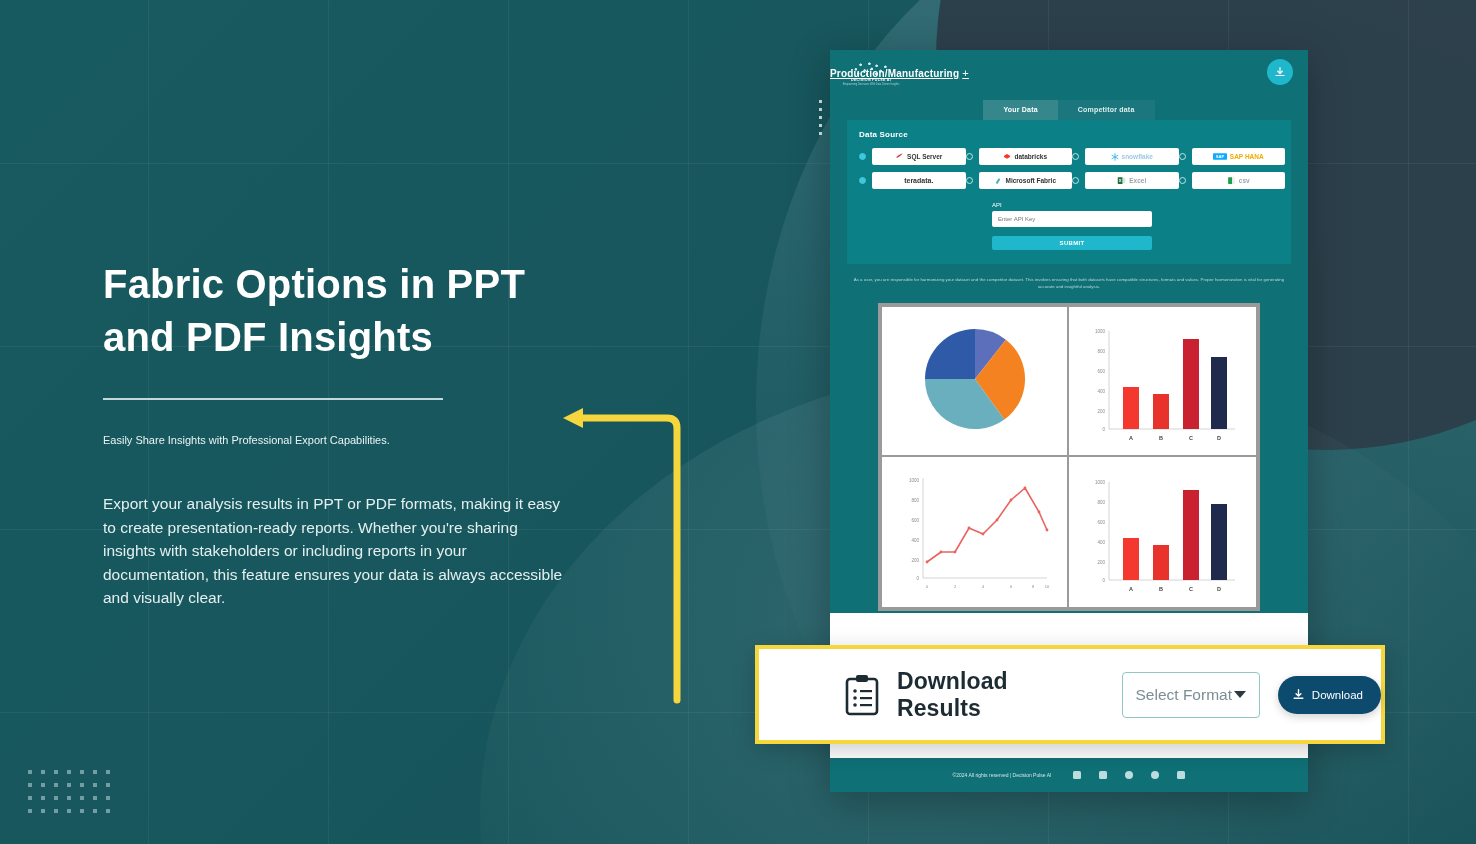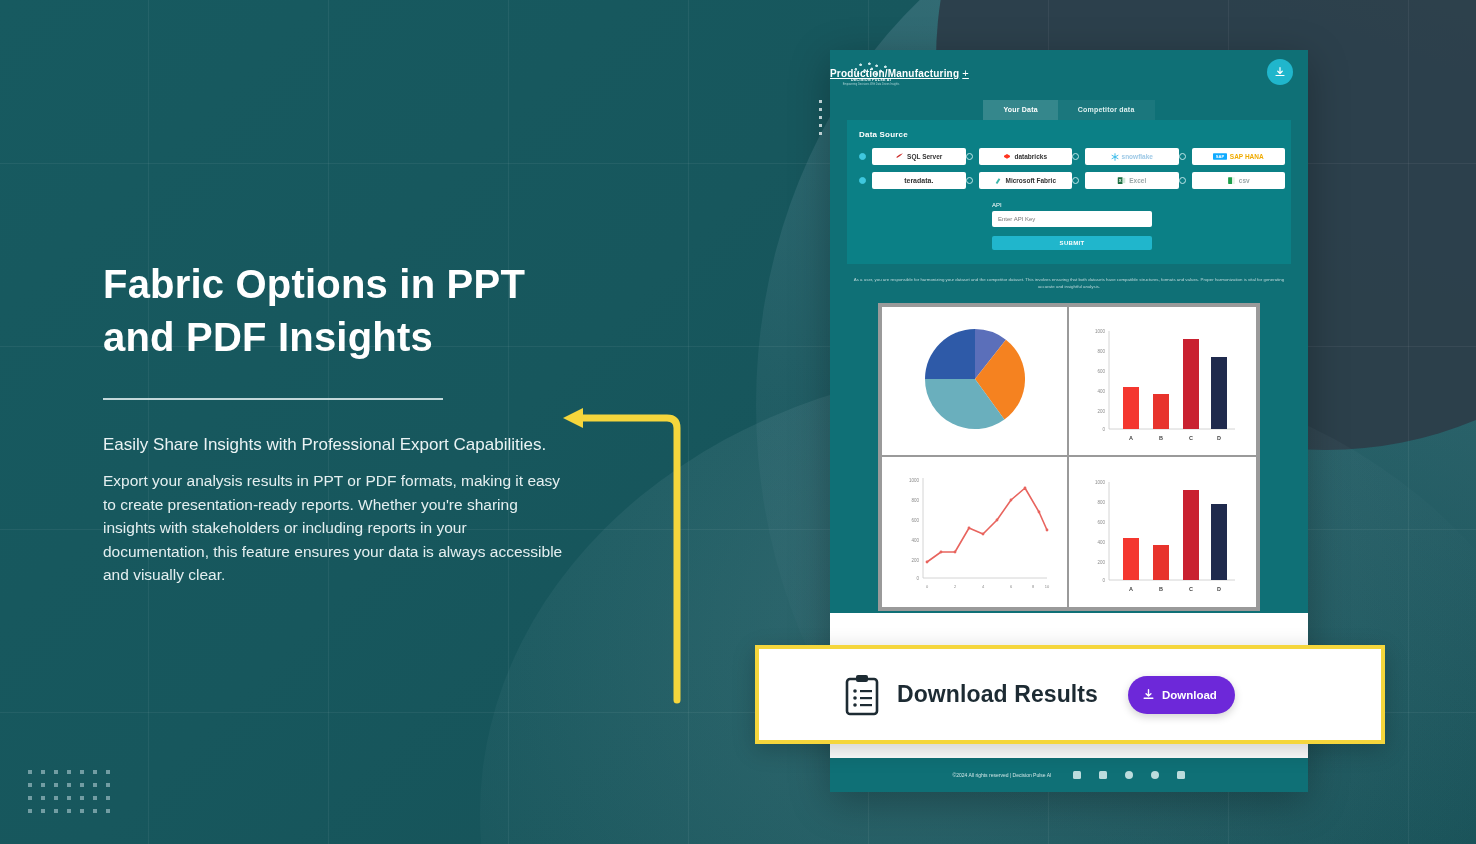--- a/index.html
+++ b/index.html
@@ -77,23 +77,23 @@
     line-height: 1.32;
     letter-spacing: .2px;
   }
   .rule {
     width: 340px; height: 2px;
     background: rgba(226,238,240,.85);
     margin: 34px 0 32px 0;
   }
   .lead {
     color: #eaf3f4;
-    font-size: 17px;
+    font-size: 11px;
     line-height: 1.5;
-    margin-bottom: 12px;
+    margin-bottom: 44px;
   }
   .body-copy {
     color: #e4eff0;
     font-size: 15.5px;
     line-height: 1.52;
     max-width: 470px;
   }
 
   
   .connector { position: absolute; left: 555px; top: 400px; pointer-events: none; }
@@ -276,27 +276,27 @@
     color: #7c8d93; font-size: 15.5px;
   }
   .caret {
     width: 0; height: 0;
     border-left: 6px solid transparent;
     border-right: 6px solid transparent;
     border-top: 7px solid #2c3a40;
   }
   .dl-btn {
     height: 38px;
-    background: #6d28d9;
+    background: #0c4a6e;
     color: #ffffff;
     border: none;
     border-radius: 19px;
     padding: 0 18px 0 14px;
     display: flex; align-items: center; gap: 7px;
-    font-size: 11.5px; font-weight: 700;
+    font-size: 11.5px; font-weight: 400;
     font-family: "Liberation Sans", sans-serif;
     box-shadow: 0 3px 8px rgba(0,0,0,.18);
   }
 
   
   .app-footer {
     background: #0f7076;
     height: 34px;
     display: flex; align-items: center; justify-content: center;
     gap: 22px;
@@ -630,20 +630,24 @@
       <rect x="2" y="5" width="30" height="35" rx="3" fill="none" stroke="#1d2b33" stroke-width="2.6"></rect>
       <rect x="11" y="1" width="12" height="7" rx="2" fill="#1d2b33"></rect>
       <circle cx="10" cy="17" r="1.8" fill="#1d2b33"></circle>
       <circle cx="10" cy="24" r="1.8" fill="#1d2b33"></circle>
       <circle cx="10" cy="31" r="1.8" fill="#1d2b33"></circle>
       <rect x="15" y="16" width="12" height="2.2" fill="#1d2b33"></rect>
       <rect x="15" y="23" width="12" height="2.2" fill="#1d2b33"></rect>
       <rect x="15" y="30" width="12" height="2.2" fill="#1d2b33"></rect>
     </svg>
     <div class="dl-title">Download Results</div>
+    <div class="fmt-select">
+      <span>Select Format</span>
+      <span class="caret"></span>
+    </div>
     <button class="dl-btn">
       <svg width="13" height="13" viewBox="0 0 24 24">
         <path d="M12 3v11M12 15l-4.5-4.5M12 15l4.5-4.5M4 19h16" fill="none" stroke="#ffffff" stroke-width="2.6" stroke-linecap="round" stroke-linejoin="round"></path>
       </svg>
       <span>Download</span>
     </button>
   </div>
 
 </div>
 

